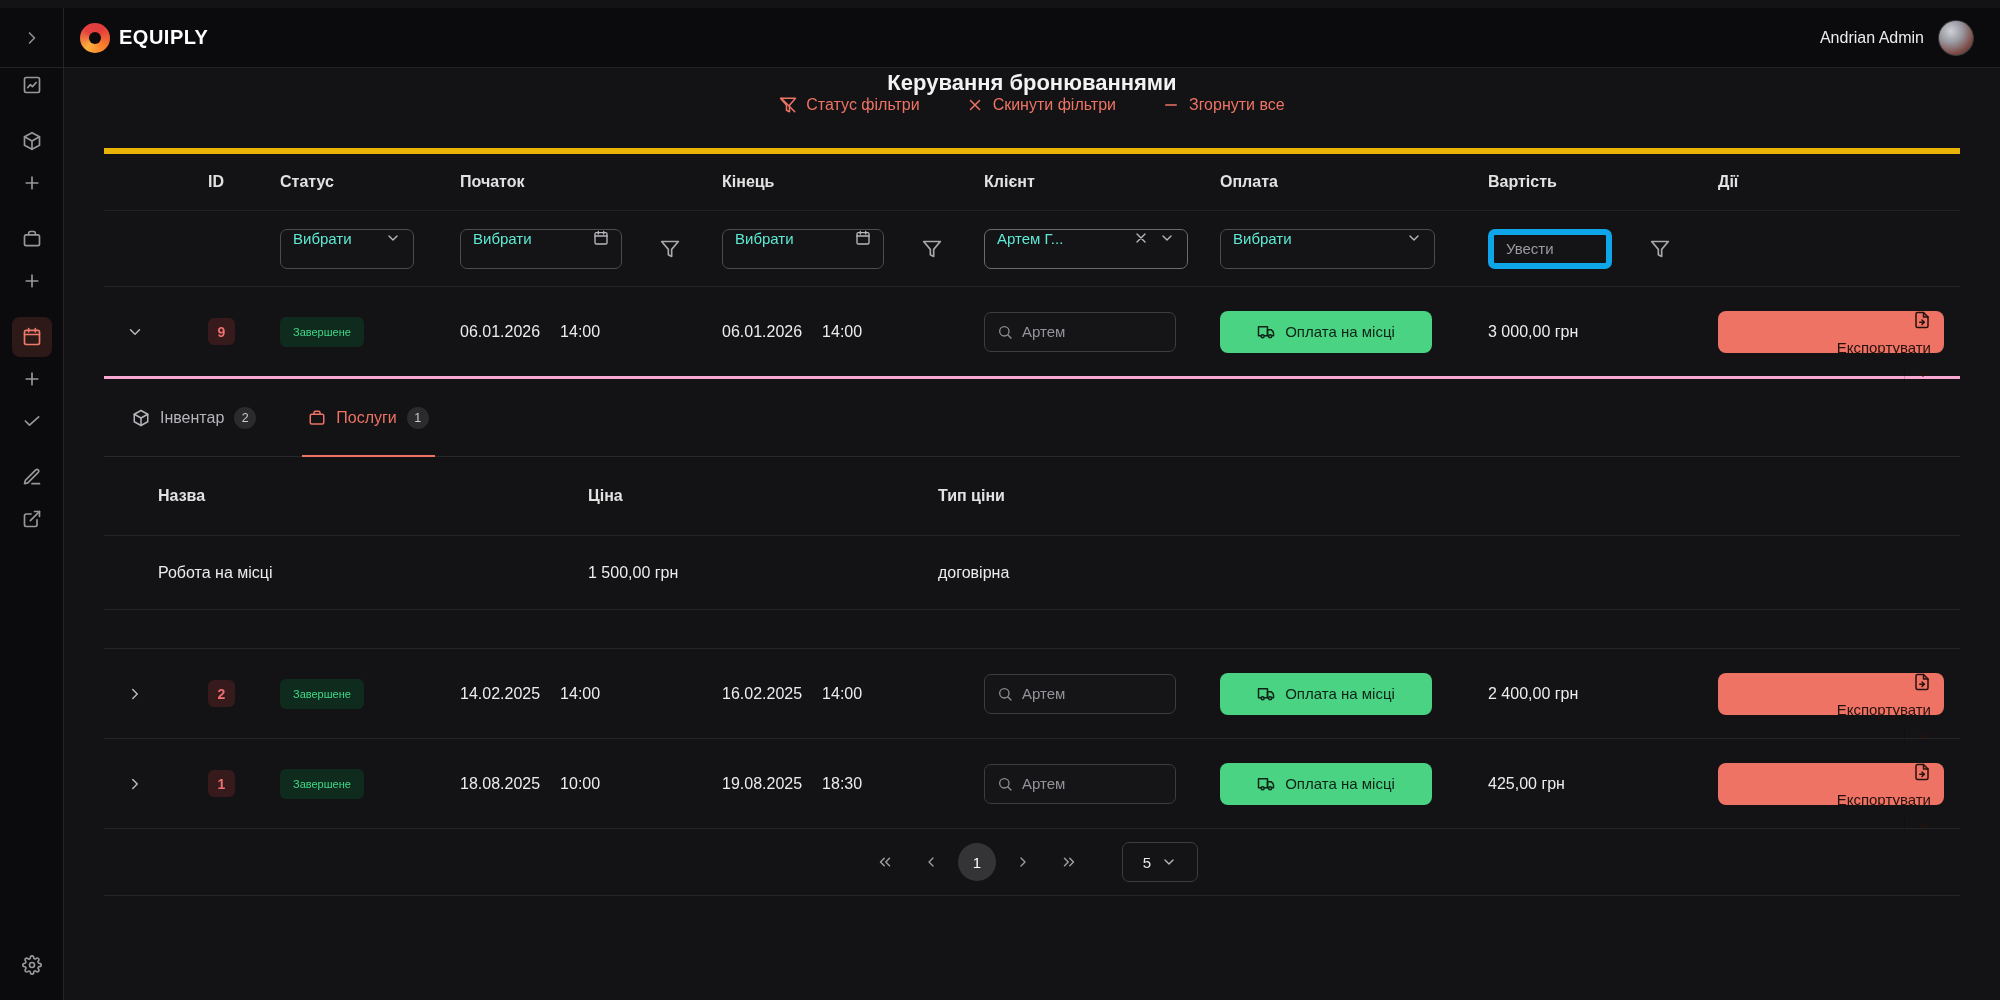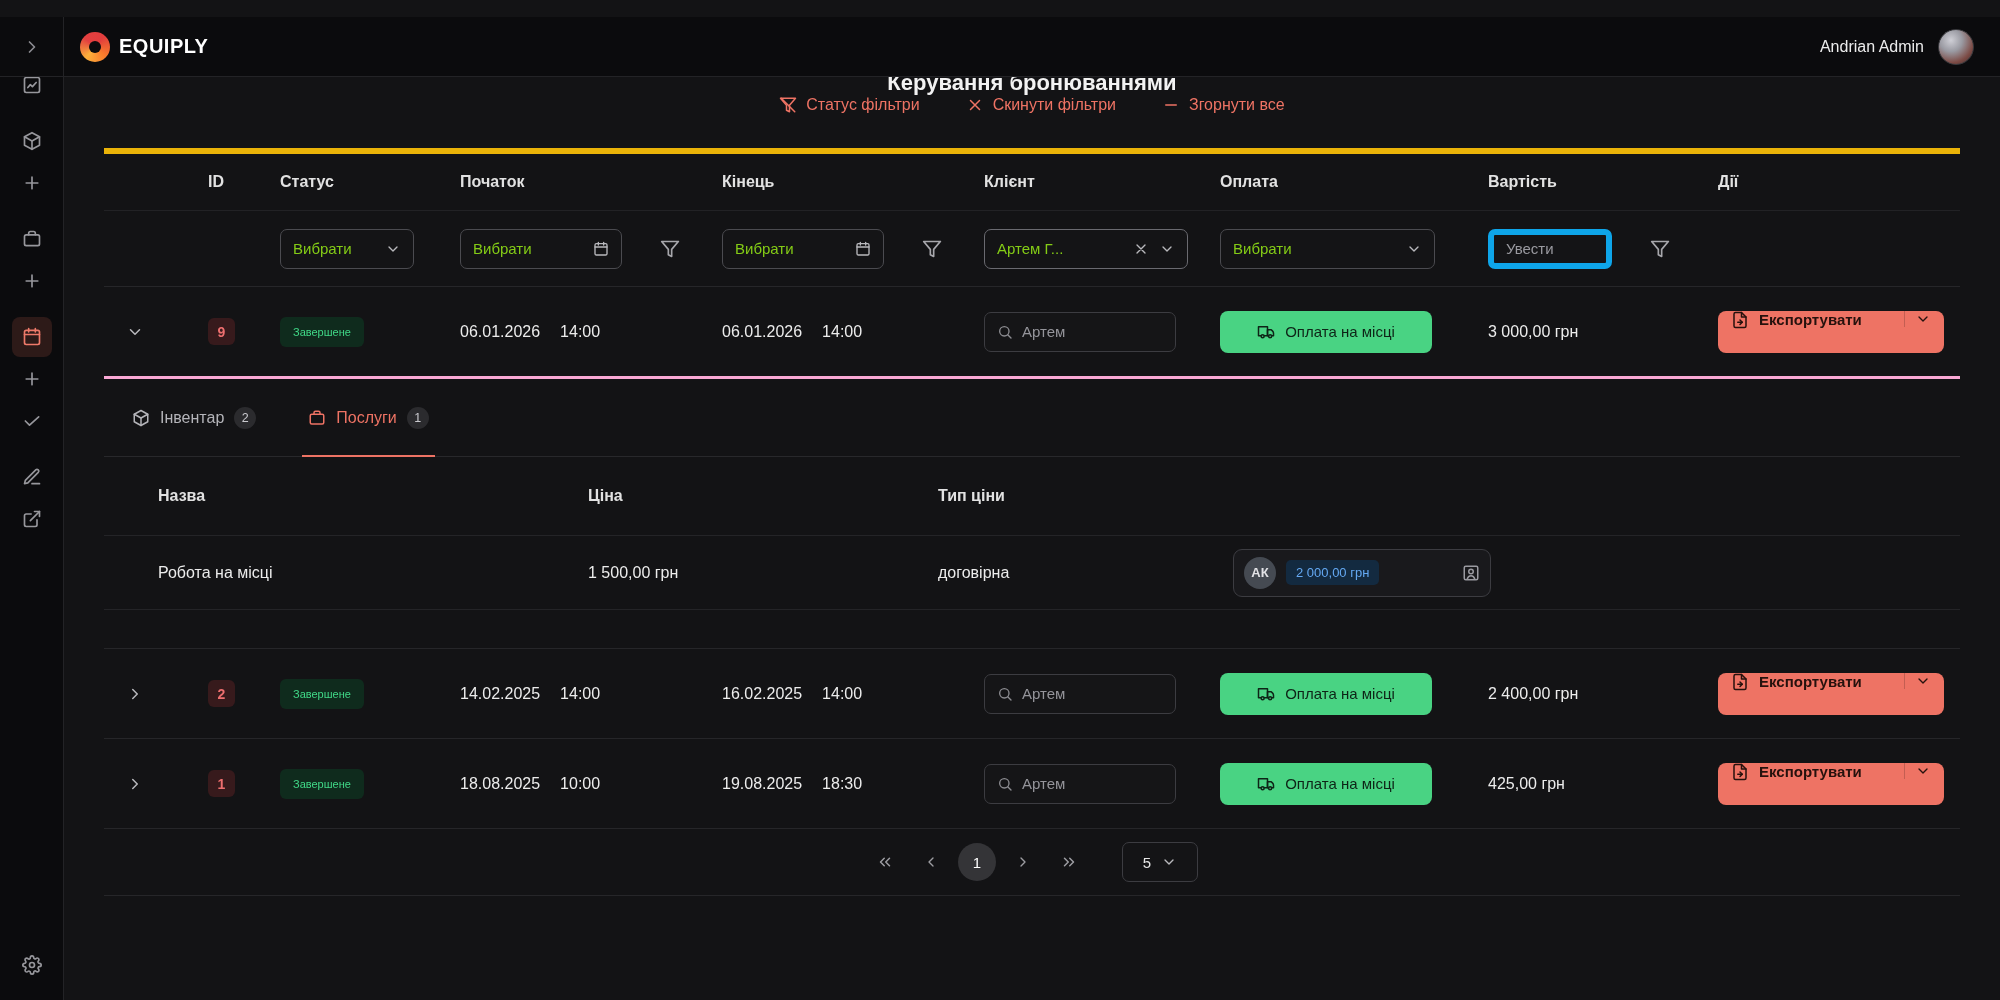--- a/index.html
+++ b/index.html
@@ -7,21 +7,21 @@
   body {
     position:relative; overflow:hidden;
     background:#131315; color:#ececec;
     font-family:"Liberation Sans", sans-serif;
   }
   .ic { display:inline-flex; width:20px; height:20px; flex:none; }
   .ic svg { width:100%; height:100%; } .ic16{width:16px;height:16px}
   .ic18{width:18px;height:18px}
 
   
-  .topbar{position:absolute;top:17px;left:0;right:0;height:60px;background:#0b0b0d;
+  .topbar{position:absolute;top:8px;left:0;right:0;height:60px;background:#0b0b0d;
     border-bottom:1px solid #232326;display:flex;align-items:center;z-index:3;}
   .tb-toggle{width:64px;height:100%;display:flex;align-items:center;justify-content:center;
     color:#8d8d92;border-right:1px solid #232326;cursor:pointer;}
   .brand{display:flex;align-items:center;gap:9px;margin-left:16px;}
   .brand-logo{width:30px;height:30px;border-radius:50%;position:relative;
     background:conic-gradient(from 40deg,#e23d3d,#f97b2c,#fbb03b,#e34040,#e23d3d);}
   .brand-logo::after{content:"";position:absolute;inset:9px;background:#0b0b0d;border-radius:50%;}
   .brand-name{font-size:20px;font-weight:700;color:#ffffff;letter-spacing:.5px;}
   .tb-right{margin-left:auto;display:flex;align-items:center;gap:14px;padding-right:26px;}
   .tb-user{font-size:16px;color:#ececec;}
@@ -57,21 +57,21 @@
 
   .cell-expand{padding-left:22px !important;color:#b9b9bd;cursor:pointer;display:flex;align-items:center;}
   .id-badge{width:27px;height:27px;border-radius:6px;background:#371a1c;color:#ee6f6f;
     display:flex;align-items:center;justify-content:center;font-size:14px;font-weight:600;}
   .status-badge{display:inline-flex;align-items:center;justify-content:center;height:30px;padding:0 13px;
     border-radius:6px;background:#0f2b1d;color:#40d887;font-size:11px;}
   .date-cell{display:flex;gap:20px;}
 
   .fcell{display:flex;align-items:center;}
   .select{height:40px;border:1px solid #4b4b50;border-radius:7px;background:#141416;display:flex;
-    align-items:center;gap:10px;padding:0 12px;color:#84cc16;font-size:15px;cursor:pointer;}
+    align-items:flex-start;gap:10px;padding:0 12px;color:#5eead4;font-size:15px;cursor:pointer;}
   .select .ic{color:#b9b9bd;}
   .w-status{width:134px;justify-content:space-between;}
   .w-date{width:162px;justify-content:space-between;}
   .w-client{width:204px;border-color:#6a6a70;}
   .w-client .lbl{flex:1;white-space:nowrap;overflow:hidden;}
   .w-pay{width:215px;justify-content:space-between;}
   .filter-funnel{margin-left:38px;color:#a7a7ac;cursor:pointer;}
   .input{height:40px;border:6px solid #0ea5e9;border-radius:7px;background:#141416;color:#e6e6e6;
     font-size:15px;padding:0 12px;outline:none;font-family:"Liberation Sans",sans-serif;}
   .input::placeholder{color:#9a9aa0;}
@@ -82,21 +82,21 @@
   .search .ic{color:#8d8d92;}
   .search input{background:transparent;border:none;outline:none;color:#e6e6e6;font-size:15px;width:100%;
     font-family:"Liberation Sans",sans-serif;}
   .search input::placeholder{color:#94949a;}
 
   .btn-pay{height:42px;width:212px;border-radius:8px;background:#49d383;color:#0e2417;display:flex;
     align-items:center;justify-content:center;gap:10px;font-size:15px;font-weight:500;cursor:pointer;}
   .btn-pay .ic{color:#0e2417;}
   .price{font-size:16px;font-weight:500;}
   .btn-export{height:42px;width:226px;border-radius:8px;background:#ee7364;color:#26110d;display:flex;
-    align-items:flex-start;padding:0 13px;gap:10px;font-size:15px;font-weight:700;cursor:pointer;}
+    align-items:flex-end;padding:0 13px;gap:10px;font-size:15px;font-weight:400;cursor:pointer;flex-direction:column;}
   .btn-export .ic{color:#26110d;}
   .btn-export .chev{margin-left:auto;padding-left:10px;border-left:1px solid rgba(0,0,0,.18);
     display:flex;align-items:center;}
 
   
   .expanded{border-top:3px solid #f9a8d4;}
   .tabs{height:78px;display:flex;align-items:center;gap:52px;padding-left:28px;border-bottom:1px solid #28282b;}
   .tab{display:flex;align-items:center;gap:10px;font-size:16px;color:#b4b4b9;cursor:pointer;
     height:100%;position:relative;}
   .tab .ic{color:#b4b4b9;}
@@ -460,33 +460,20 @@
     <div class="subgrid sub-head">
       <div>Назва</div>
       <div>Ціна</div>
       <div>Тип ціни</div>
     </div>
 
     <div class="subgrid sub-row">
       <div>Робота на місці</div>
       <div>1 500,00 грн</div>
       <div>договірна</div>
-      <div>
-        <div class="chip">
-          <span class="chip-avatar">АК</span>
-          <span class="chip-amount">2 000,00 грн</span>
-          <span class="ic ic18 chip-icon">
-              <svg viewBox="0 0 24 24" fill="none" stroke="currentColor" stroke-width="2" stroke-linecap="round" stroke-linejoin="round">
-                <rect x="3" y="3" width="18" height="18" rx="2"></rect>
-                <circle cx="12" cy="10" r="3"></circle>
-                <path d="M7 20c.8-3 2.7-4.5 5-4.5s4.2 1.5 5 4.5"></path>
-              </svg>
-            </span>
-        </div>
-      </div>
     </div>
     <div class="sub-spacer"></div>
   </div>
 
   <div class="grid trow">
     <div class="cell-expand">
       <span class="ic ic18">
           <svg viewBox="0 0 24 24" fill="none" stroke="currentColor" stroke-width="2" stroke-linecap="round" stroke-linejoin="round">
             <path d="M9 18l6-6-6-6"></path>
           </svg>

